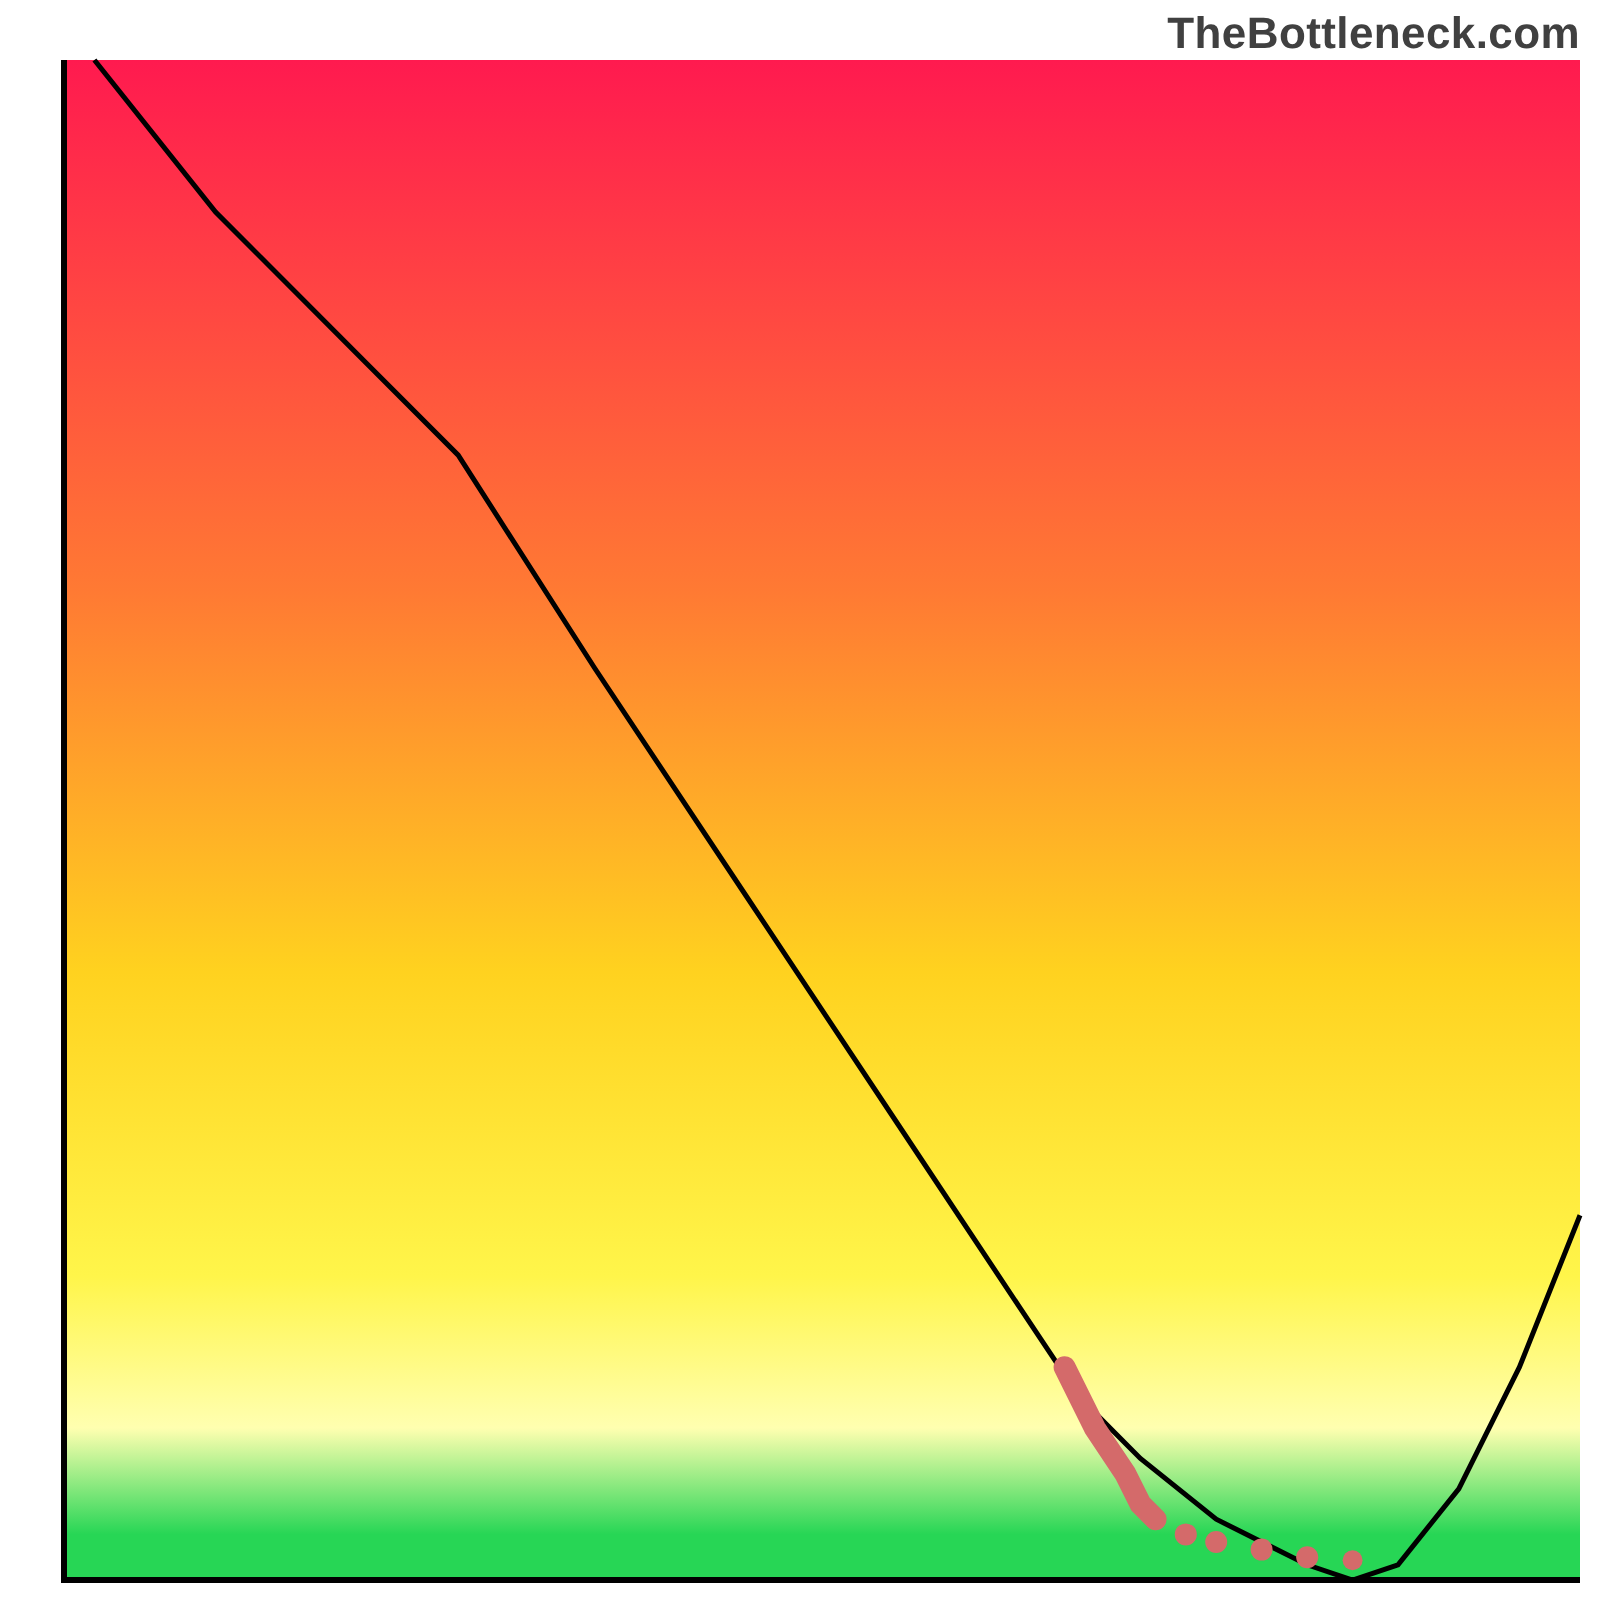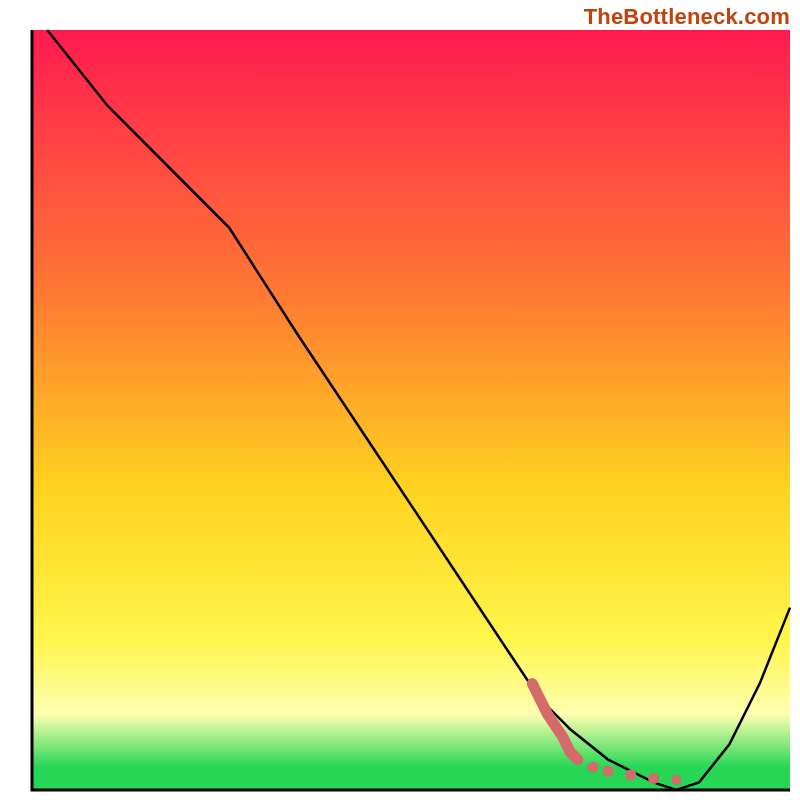--- a/index.html
+++ b/index.html
@@ -14,21 +14,21 @@
     position: relative;
     width: 800px;
     height: 800px;
   }
   .attribution {
     position: absolute;
     top: 4px;
     right: 10px;
     font-size: 22px;
     font-weight: bold;
-    color: #c2410c;
+    color: #404040;
     letter-spacing: 0.2px;
   }
   svg.chart {
     position: absolute;
     left: 0;
     top: 0;
   }
 </style>
 </head>
 <body>

